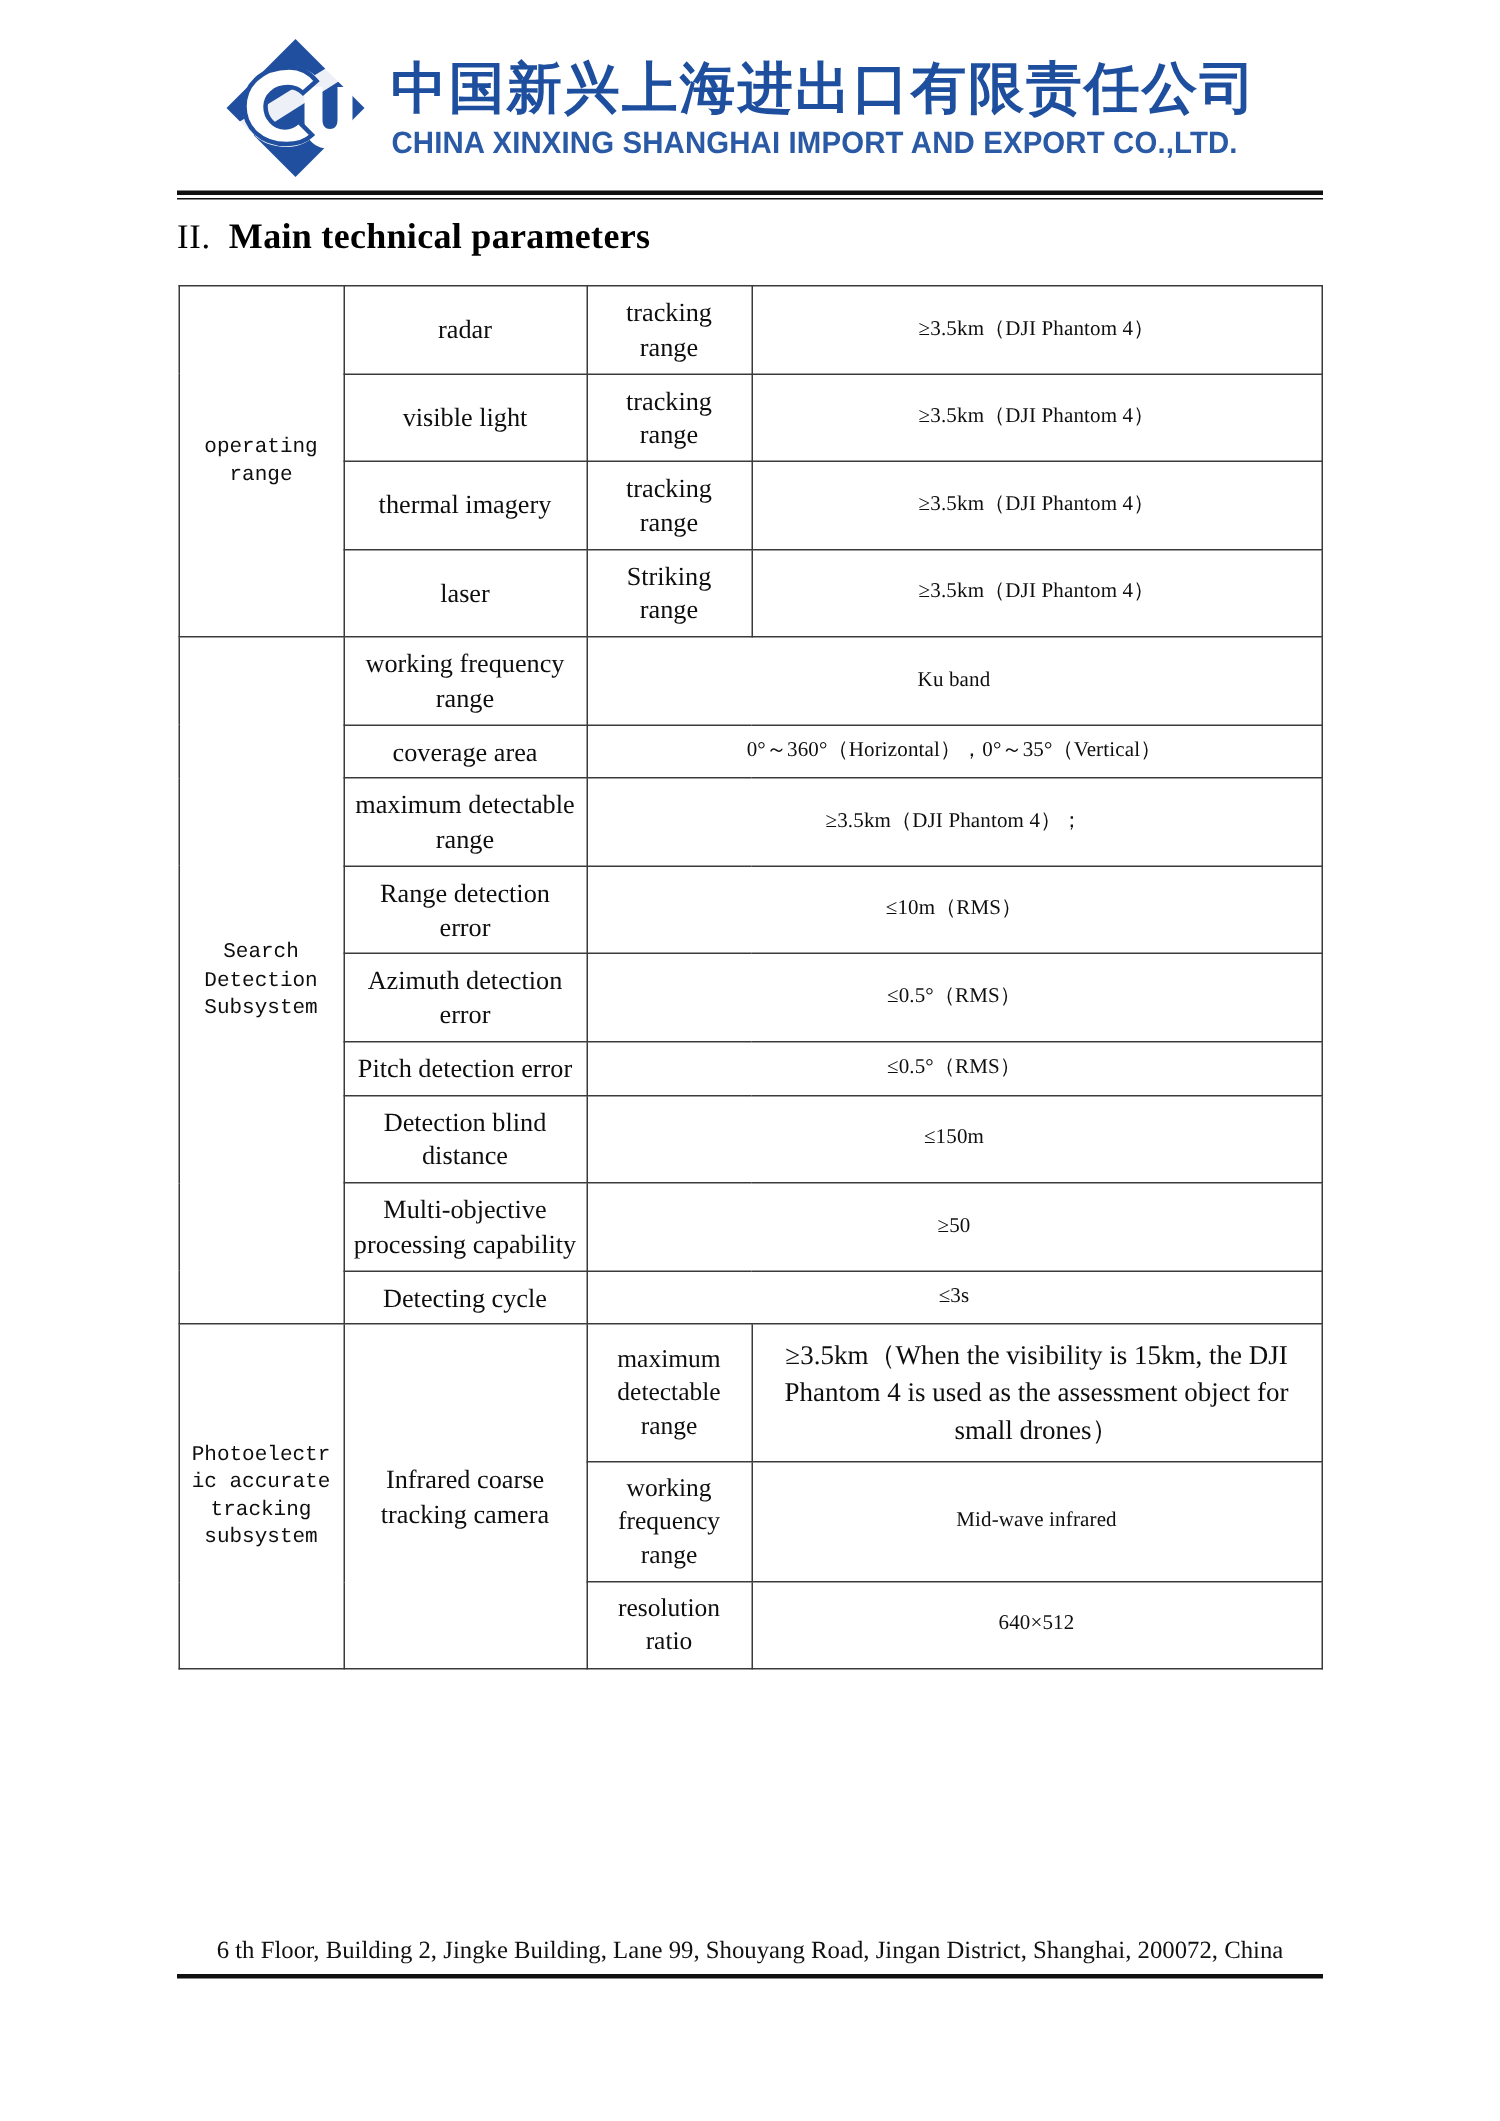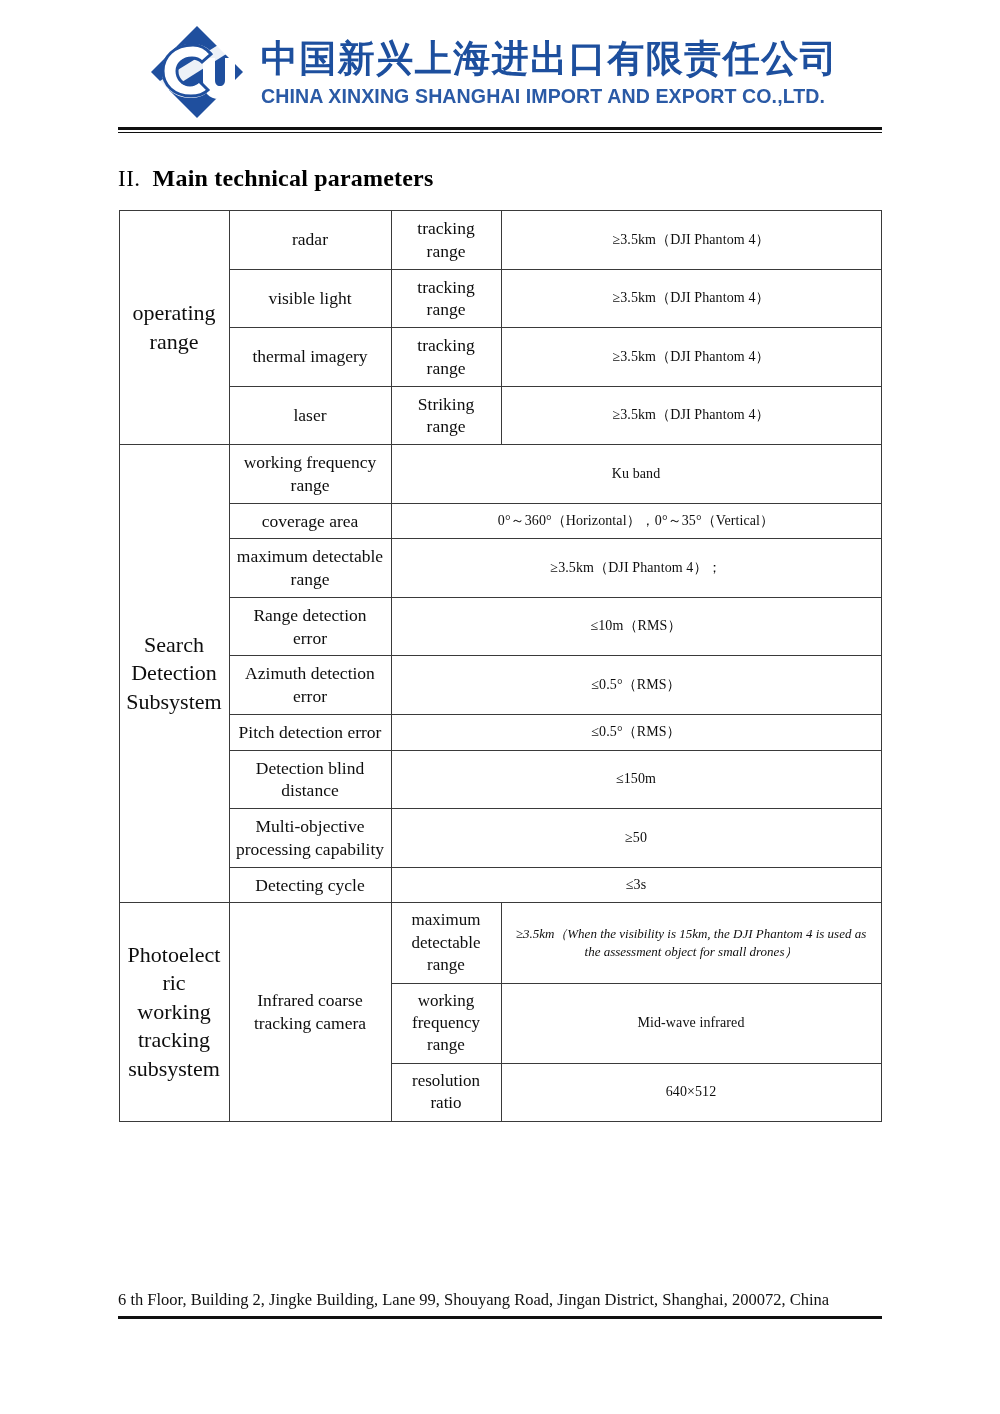--- a/index.html
+++ b/index.html
@@ -70,21 +70,21 @@
     margin: 7px auto 0 auto;
     border-top: 3px solid #101010;
     border-bottom: 1px solid #101010;
     height: 2px;
     box-sizing: content-box;
   }
 
   
   .doc-title {
     width: 764px;
-    margin: 32px auto 0 auto;
+    margin: 12px auto 0 auto;
     font-family: "Liberation Serif", "DejaVu Serif", serif;
     font-weight: bold;
     font-size: 24px;
     color: #000;
     letter-spacing: 0.2px;
     white-space: nowrap;
   }
   .doc-title .numeral {
     font-weight: normal;
     font-size: 23px;
@@ -104,31 +104,31 @@
   .spec-table td {
     border: 1px solid #3a3a3a;
     text-align: center;
     vertical-align: middle;
     padding: 6px 6px;
     color: #0e0e0e;
     word-wrap: break-word;
     overflow-wrap: break-word;
   }
   .spec-table td.group-label {
-    font-size: 22px;
+    font-size: 14px;
+    font-family: Liberation Mono, monospace;
   }
   .spec-table td.value {
     font-size: 14px;
     letter-spacing: 0.1px;
   }
   .spec-table td.value-wrap {
-    font-size: 13px;
+    font-size: 18px;
     line-height: 1.38;
     padding: 8px 12px;
-    font-style: italic;
   }
   .spec-table td.narrow-label {
     font-size: 17px;
     line-height: 1.32;
   }
 
   
   .col-a { width: 110px; }
   .col-b { width: 162px; }
   .col-c { width: 110px; }
@@ -137,21 +137,21 @@
   
   .footer {
     position: absolute;
     left: 0;
     top: 1288px;
     width: 1000px;
   }
   .footer-text {
     width: 764px;
     margin: 0 auto;
-    text-align: left;
+    text-align: center;
     font-size: 16.5px;
     line-height: 1.45;
     color: #111;
   }
   .footer-rule {
     width: 764px;
     margin: 4px auto 0 auto;
     border-top: 3px solid #101010;
   }
 </style>
@@ -261,21 +261,21 @@
     <tr>
       <td>Multi-objective processing capability</td>
       <td class="value" colspan="2">≥50</td>
     </tr>
     <tr>
       <td>Detecting cycle</td>
       <td class="value" colspan="2">≤3s</td>
     </tr>
 
     <tr>
-      <td class="group-label" rowspan="3">Photoelectric working tracking subsystem</td>
+      <td class="group-label" rowspan="3">Photoelectric accurate tracking subsystem</td>
       <td rowspan="3">Infrared coarse tracking camera</td>
       <td class="narrow-label">maximum detectable range</td>
       <td class="value-wrap">≥3.5km（When the visibility is 15km, the DJI Phantom 4 is used as the assessment object for small drones）</td>
     </tr>
     <tr>
       <td class="narrow-label">working frequency range</td>
       <td class="value">Mid-wave infrared</td>
     </tr>
     <tr>
       <td class="narrow-label">resolution ratio</td>

